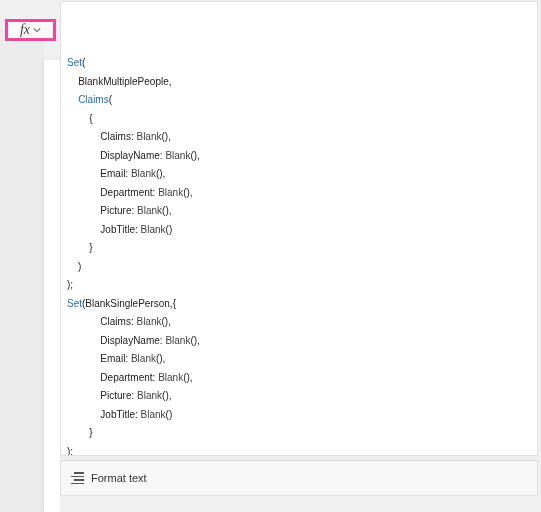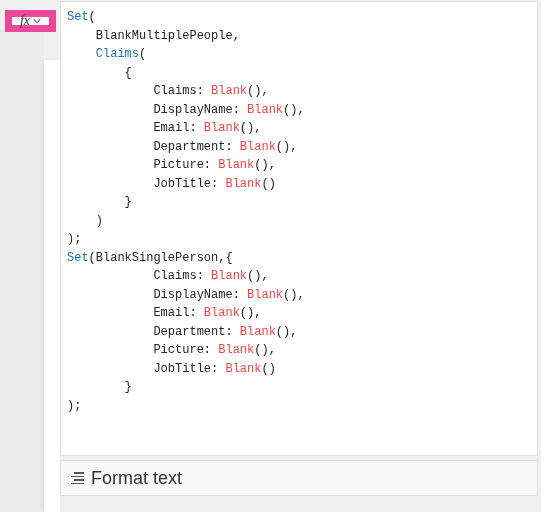--- a/index.html
+++ b/index.html
@@ -6,26 +6,26 @@
     body {
       width: 541px;
       height: 512px;
       background: #f0f0f0;
       font-family: "Segoe UI", Arial, sans-serif;
       overflow: hidden;
       position: relative;
     }
     .fx-bar {
       position: absolute;
-      top: 10px;
+      top: 19px;
       left: 5px;
       width: 51px;
       height: 22px;
       background: #fafafa;
-      border: 7px solid #ec4899;
+      border: 3px solid #ec4899;
       display: flex;
       align-items: center;
       justify-content: center;
       gap: 3px;
     }
     .fx-label {
       font-style: italic;
       font-family: "Times New Roman", serif;
       font-size: 14px;
       color: #444;
@@ -39,47 +39,48 @@
       top: 1px;
       left: 60px;
       right: 3px;
       height: 455px;
       background: #fff;
       border: 1px solid #e0e0e0;
       padding: 6px 6px;
       overflow: hidden;
     }
     .code {
-      font-family: Liberation Mono, monospace;
-      font-size: 12px;
+      font-family: Liberation Sans, sans-serif;
+      font-size: 10px;
       line-height: 18.5px;
       white-space: pre;
       color: #222;
+      margin-top: 46px;
     }
     .kw { color: #1f6fb2; }
-    .fn { color: #ef4444; }
+    .fn { color: #404040; }
     .bottom-bar {
       position: absolute;
       left: 60px;
       right: 3px;
       top: 460px;
       height: 36px;
       background: #f8f8f8;
       border: 1px solid #e0e0e0;
       border-top: 1px solid #d9d9d9;
       display: flex;
       align-items: center;
       padding: 0 10px;
       gap: 22px;
     }
     .tool-btn {
       display: flex;
       align-items: center;
       gap: 7px;
-      font-size: 18px;
+      font-size: 11px;
       color: #333;
       cursor: pointer;
     }
     .icon-lines {
       display: flex;
       flex-direction: column;
       gap: 2px;
     }
     .icon-lines span {
       display: block;

